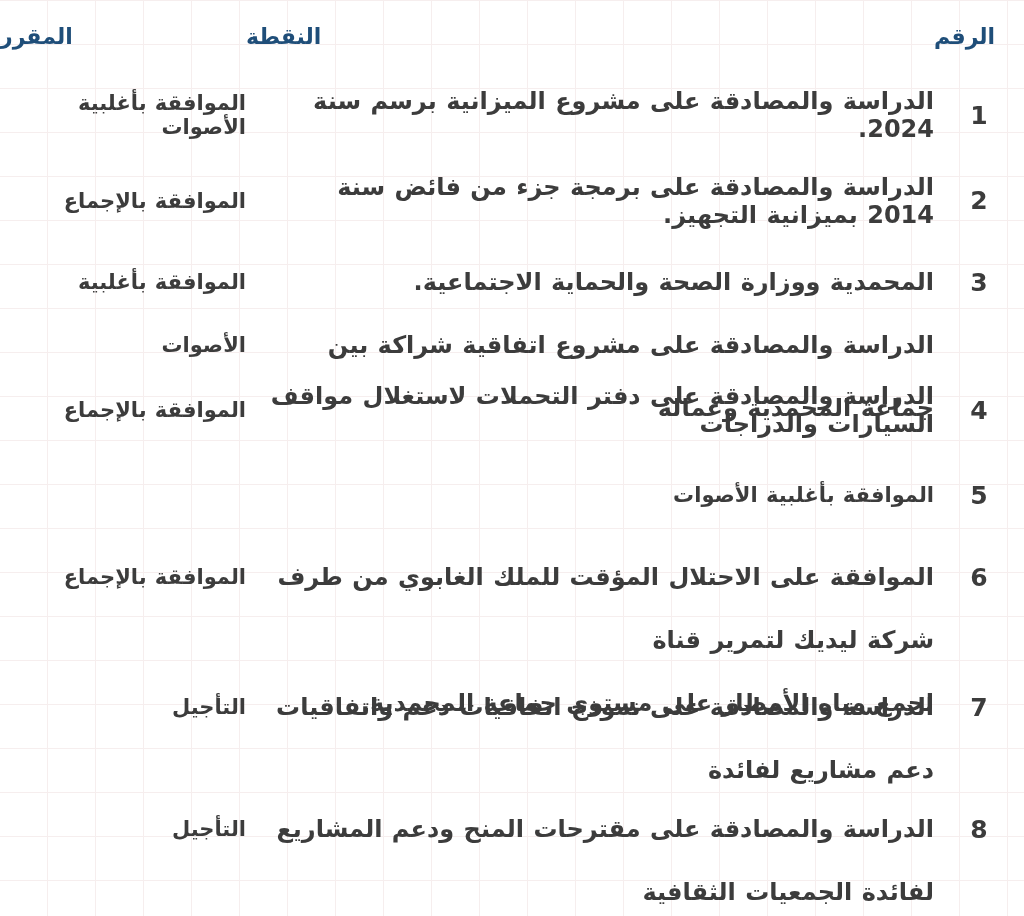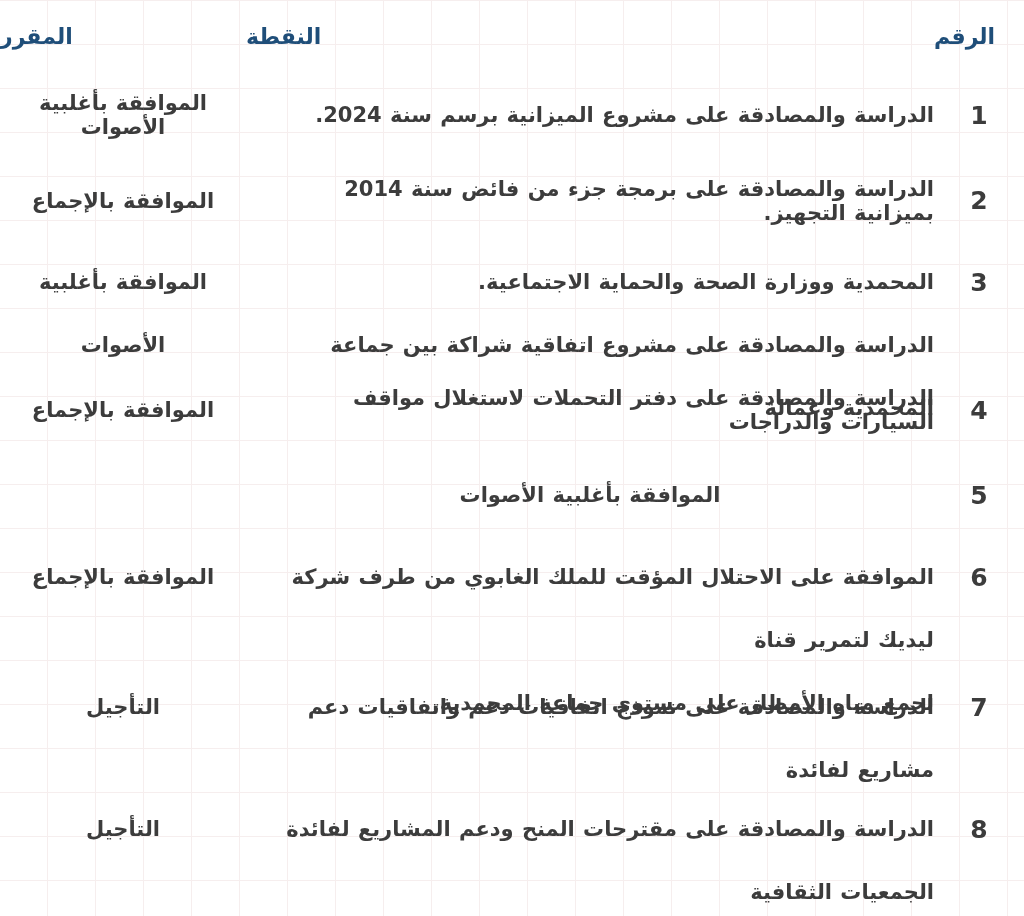--- a/index.html
+++ b/index.html
@@ -31,27 +31,27 @@
   .row.head{height:72px;align-items:center;color:var(--accent,#1f4e79);font-size:22px;}
   .row.head .c{text-align:left;}
   .row.single{align-items:center;}
   .row.multi{align-items:start;padding-top:8px;}
   .row.multi .line,
   .row.multi .c-dec,
   .row.multi .c-num{line-height:63px;}
   .c-num{text-align:center;font-size:25px;}
   .c-point{
     text-align:right;
-    font-size:21px;
+    font-size:24px;
     word-spacing:1px;
     padding-left:16px;
     box-sizing:border-box;
   }
   .c-point .line{display:block;}
-  .c-dec{text-align:center;font-size:21px;word-spacing:1px;}
+  .c-dec{font-size:21px;word-spacing:1px;}
   .h-r1{height:86px}.h-r2{height:85px}.h-r3{height:125px}.h-r4{height:84px}
   .h-r5{height:86px}.h-r6{height:130px}.h-r7{height:122px}.h-r8{height:126px}
 </style>
 </head>
 <body>
 
 <div class="table">
 
   <div class="row head">
     <div class="c">الرقم</div>

